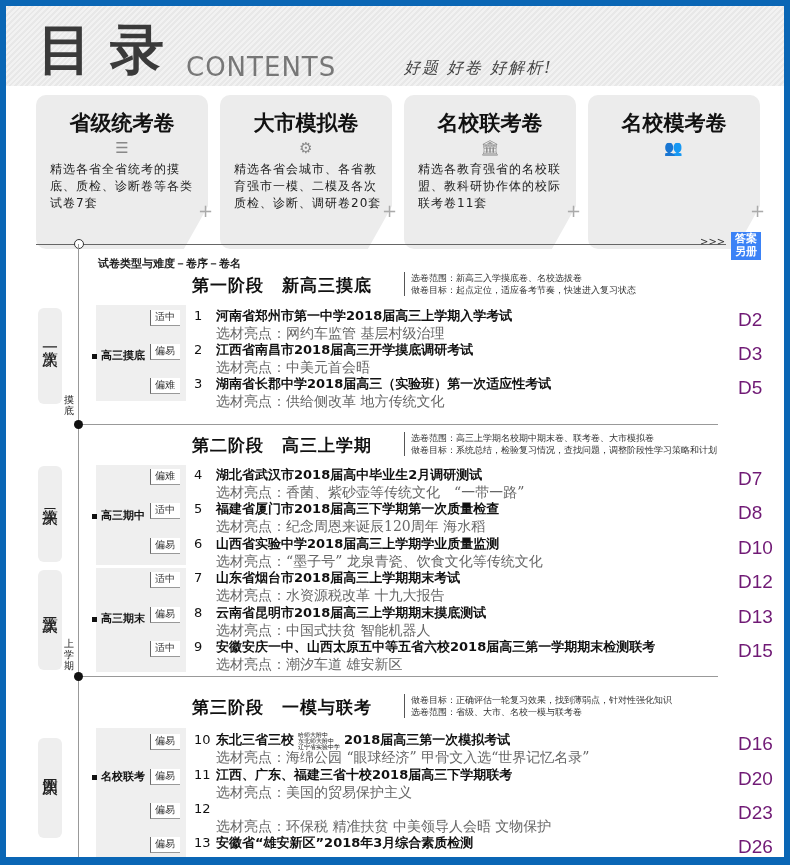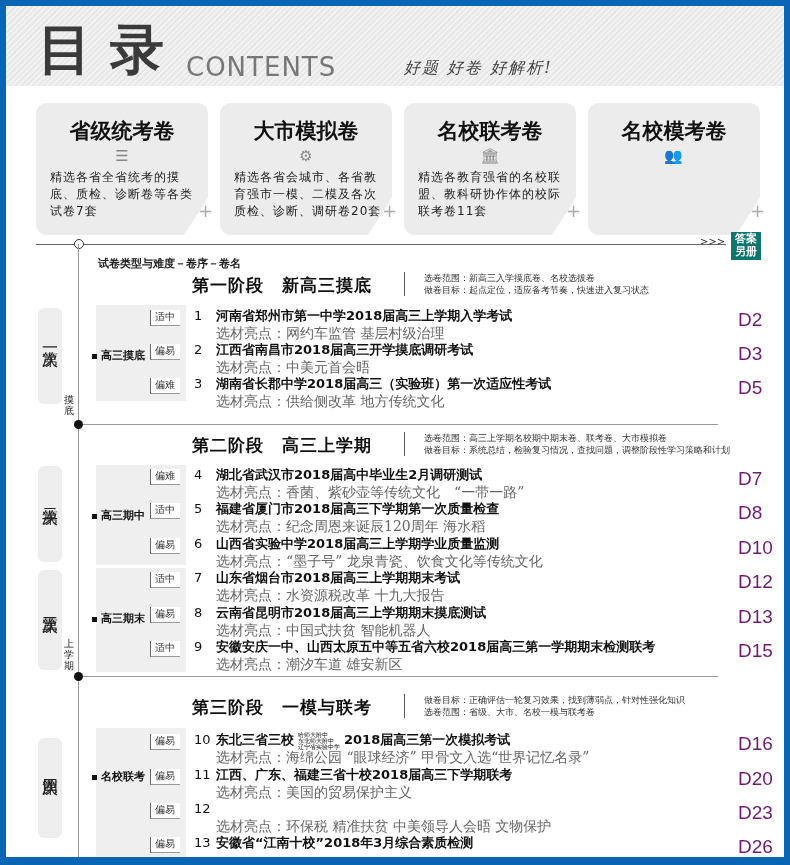--- a/index.html
+++ b/index.html
@@ -3,37 +3,37 @@
 <meta charset="utf-8">
 <style>
   html,body{margin:0;padding:0;}
   body{width:790px;height:865px;position:relative;overflow:hidden;background:#fff;font-family:"DejaVu Sans","Liberation Sans",sans-serif;color:#111;}
   .frame{position:absolute;left:0;top:0;width:790px;height:865px;box-sizing:border-box;border-top:6px solid #0a66b5;border-left:6px solid #0a66b5;border-right:6px solid #0a66b5;border-bottom:8px solid #0a66b5;pointer-events:none;z-index:5;}
   .header-band{position:absolute;left:6px;top:6px;width:778px;height:80px;background:repeating-linear-gradient(135deg,#f2f2f2 0 2px,#e8e8e8 2px 4px);}
   .title-zh{position:absolute;left:38px;top:14px;font-size:54px;font-weight:bold;color:#3a3a3a;letter-spacing:18px;}
   .title-en{position:absolute;left:186px;top:52px;font-size:26px;color:#777;letter-spacing:1px;}
   .slogan{position:absolute;left:404px;top:58px;font-size:16px;color:#444;font-family:"DejaVu Serif",serif;font-style:italic;letter-spacing:2px;}
   .cards{position:absolute;left:36px;top:95px;width:740px;height:125px;}
-  .card{position:absolute;top:8px;width:172px;height:132px;background:#ececec;border-radius:10px 10px 10px 10px;clip-path:polygon(0 0,100% 0,100% 72%,86% 100%,0 100%);}
+  .card{position:absolute;top:0;width:172px;height:154px;background:#ececec;border-radius:10px 10px 10px 10px;clip-path:polygon(0 0,100% 0,100% 72%,86% 100%,0 100%);}
   .card .ct{position:absolute;left:0;right:0;top:14px;text-align:center;font-size:21px;font-weight:bold;font-family:"DejaVu Serif",serif;color:#111;}
   .card .ci{position:absolute;left:0;right:0;top:44px;text-align:center;font-size:15px;color:#888;}
   .card .cd{position:absolute;left:14px;right:10px;top:66px;font-size:12px;line-height:17px;color:#222;letter-spacing:1px;}
   .plus{position:absolute;top:200px;font-size:18px;color:#aaa;}
   .legend-row{position:absolute;left:36px;top:236px;width:700px;height:16px;}
   .legend-line{position:absolute;left:0;top:8px;width:690px;border-top:1px solid #666;}
   .legend-dot{position:absolute;left:38px;top:3px;width:8px;height:8px;border:1px solid #333;border-radius:50%;background:#fff;}
   .legend-text{position:absolute;left:58px;top:0;background:#fff;padding:0 4px;font-size:11px;font-weight:bold;color:#222;margin-top:20px;}
   .legend-arrow{position:absolute;left:700px;top:236px;font-size:10px;color:#333;}
-  .answer-badge{position:absolute;left:731px;top:232px;width:30px;height:28px;background:#0f766e;color:#fff;font-size:11px;font-weight:bold;line-height:13px;text-align:center;}
+  .answer-badge{position:absolute;left:731px;top:232px;width:30px;height:28px;background:#3b82f6;color:#fff;font-size:11px;font-weight:bold;line-height:13px;text-align:center;}
   .vline{position:absolute;left:78px;top:244px;width:0;height:620px;border-left:1px solid #999;}
   .hline{position:absolute;left:78px;width:640px;border-top:1px solid #999;}
   .node{position:absolute;left:74px;width:9px;height:9px;background:#111;border-radius:50%;}
   .period-label{position:absolute;left:64px;width:12px;font-size:10px;line-height:11px;color:#222;}
   .stage-title{position:absolute;left:192px;font-size:17px;font-weight:bold;color:#111;letter-spacing:1px;}
-  .stage-note{position:absolute;left:404px;font-size:9px;line-height:12px;color:#333;border-left:1px solid #555;padding-left:19px;font-family:"DejaVu Serif",serif;}
+  .stage-note{position:absolute;left:404px;font-size:9px;line-height:12px;color:#333;border-left:1px solid #555;padding-left:6px;font-family:"DejaVu Serif",serif;}
   .round-box{position:absolute;left:38px;width:24px;background:#eee;border-radius:6px;text-align:center;font-size:16px;line-height:20px;color:#222;}
   .group-box{position:absolute;left:96px;width:90px;background:#efefef;}
   .group-label{position:absolute;left:92px;font-size:11px;font-weight:bold;color:#111;text-align:center;}
   .group-label .sq{display:inline-block;width:5px;height:5px;background:#111;margin-right:4px;vertical-align:middle;}
   .row{position:absolute;left:150px;width:620px;height:34px;}
   .diff{position:absolute;left:0;top:3px;font-size:10px;color:#333;border-left:1px solid #666;border-bottom:1px solid #999;padding:0 5px 1px 4px;background:#fff;}
   .num{position:absolute;left:44px;top:1px;font-size:13px;color:#111;}
   .name{position:absolute;left:66px;top:0;font-size:13px;font-weight:bold;color:#111;white-space:nowrap;}
   .note{position:absolute;left:66px;top:18px;font-size:14px;color:#666;white-space:nowrap;font-family:"DejaVu Serif",serif;}
   .page{position:absolute;left:588px;top:2px;font-size:19px;color:#701a75;font-family:"Liberation Sans",sans-serif;}
@@ -201,15 +201,15 @@
   </div>
 <div class="row" style="top:800px">
     <span class="diff">偏易</span>
     <span class="num">12</span>
     <span class="note">选材亮点：环保税 精准扶贫 中美领导人会晤 文物保护</span>
     <span class="page">D23</span>
   </div>
 <div class="row" style="top:834px">
     <span class="diff">偏易</span>
     <span class="num">13</span>
-    <span class="name">安徽省“江南十校”2018年3月综合素质检测</span>
+    <span class="name">安徽省“雄安新区”2018年3月综合素质检测</span>
     <span class="page">D26</span>
   </div>
 
 </body></html>

